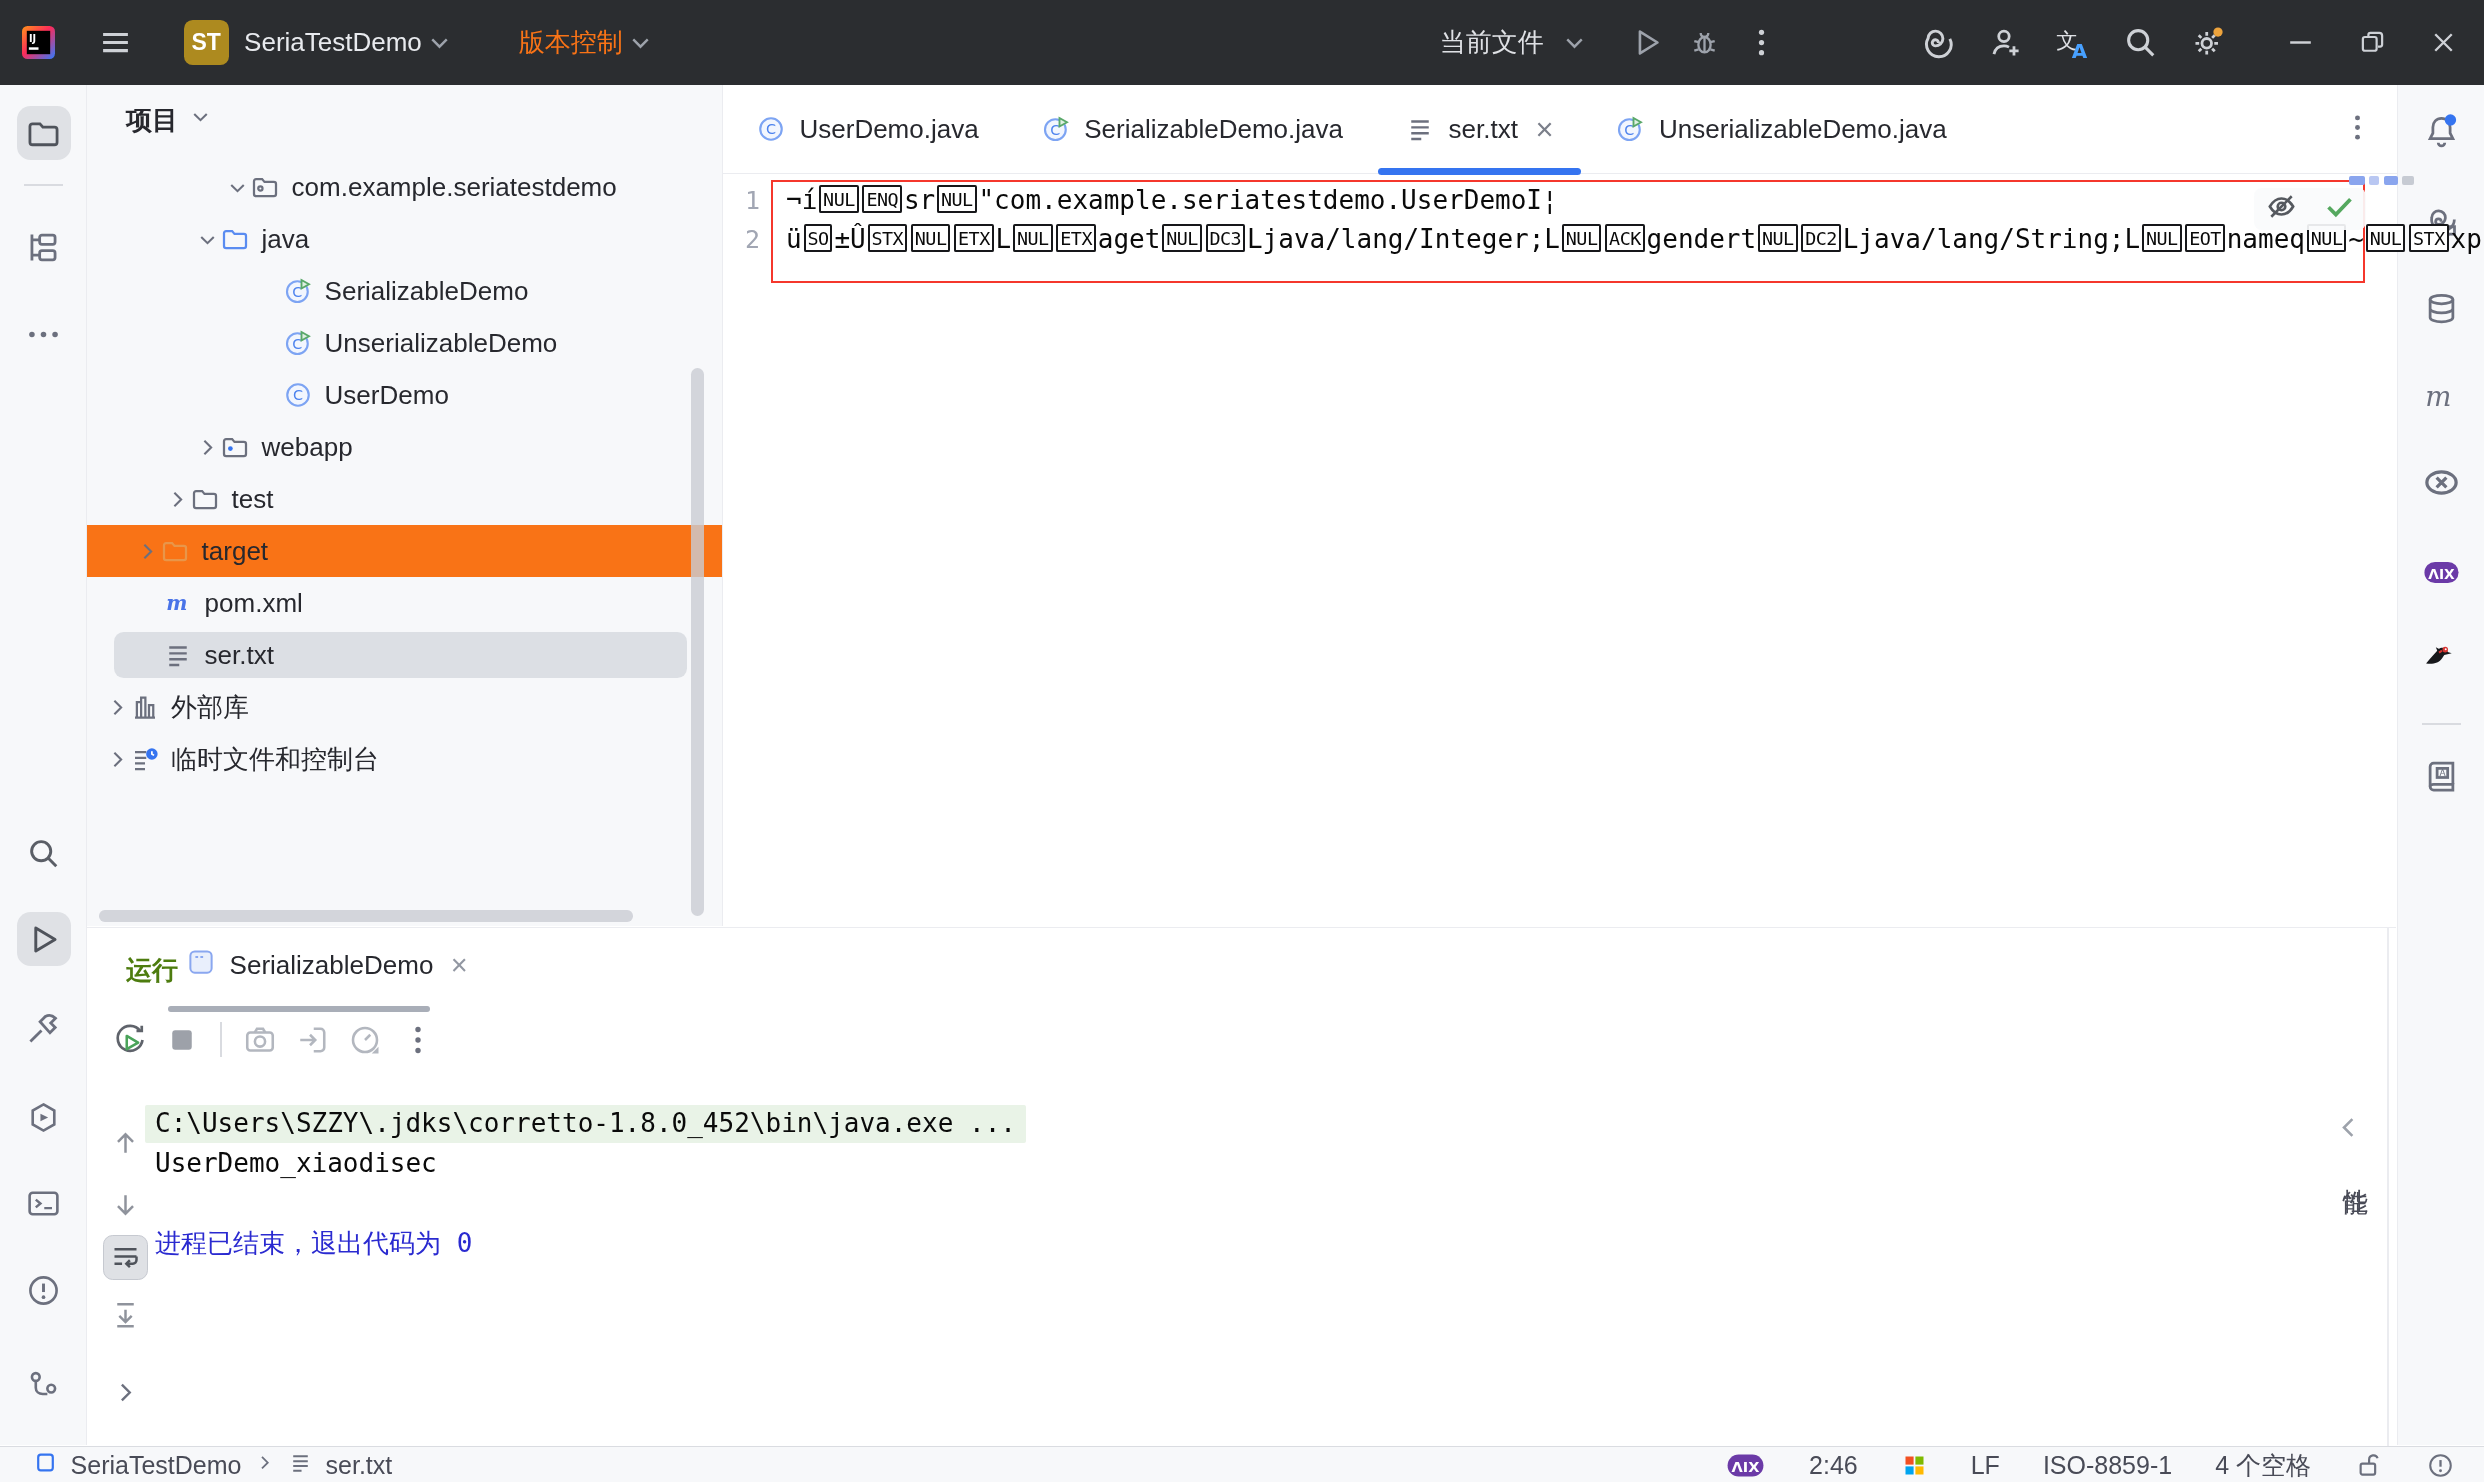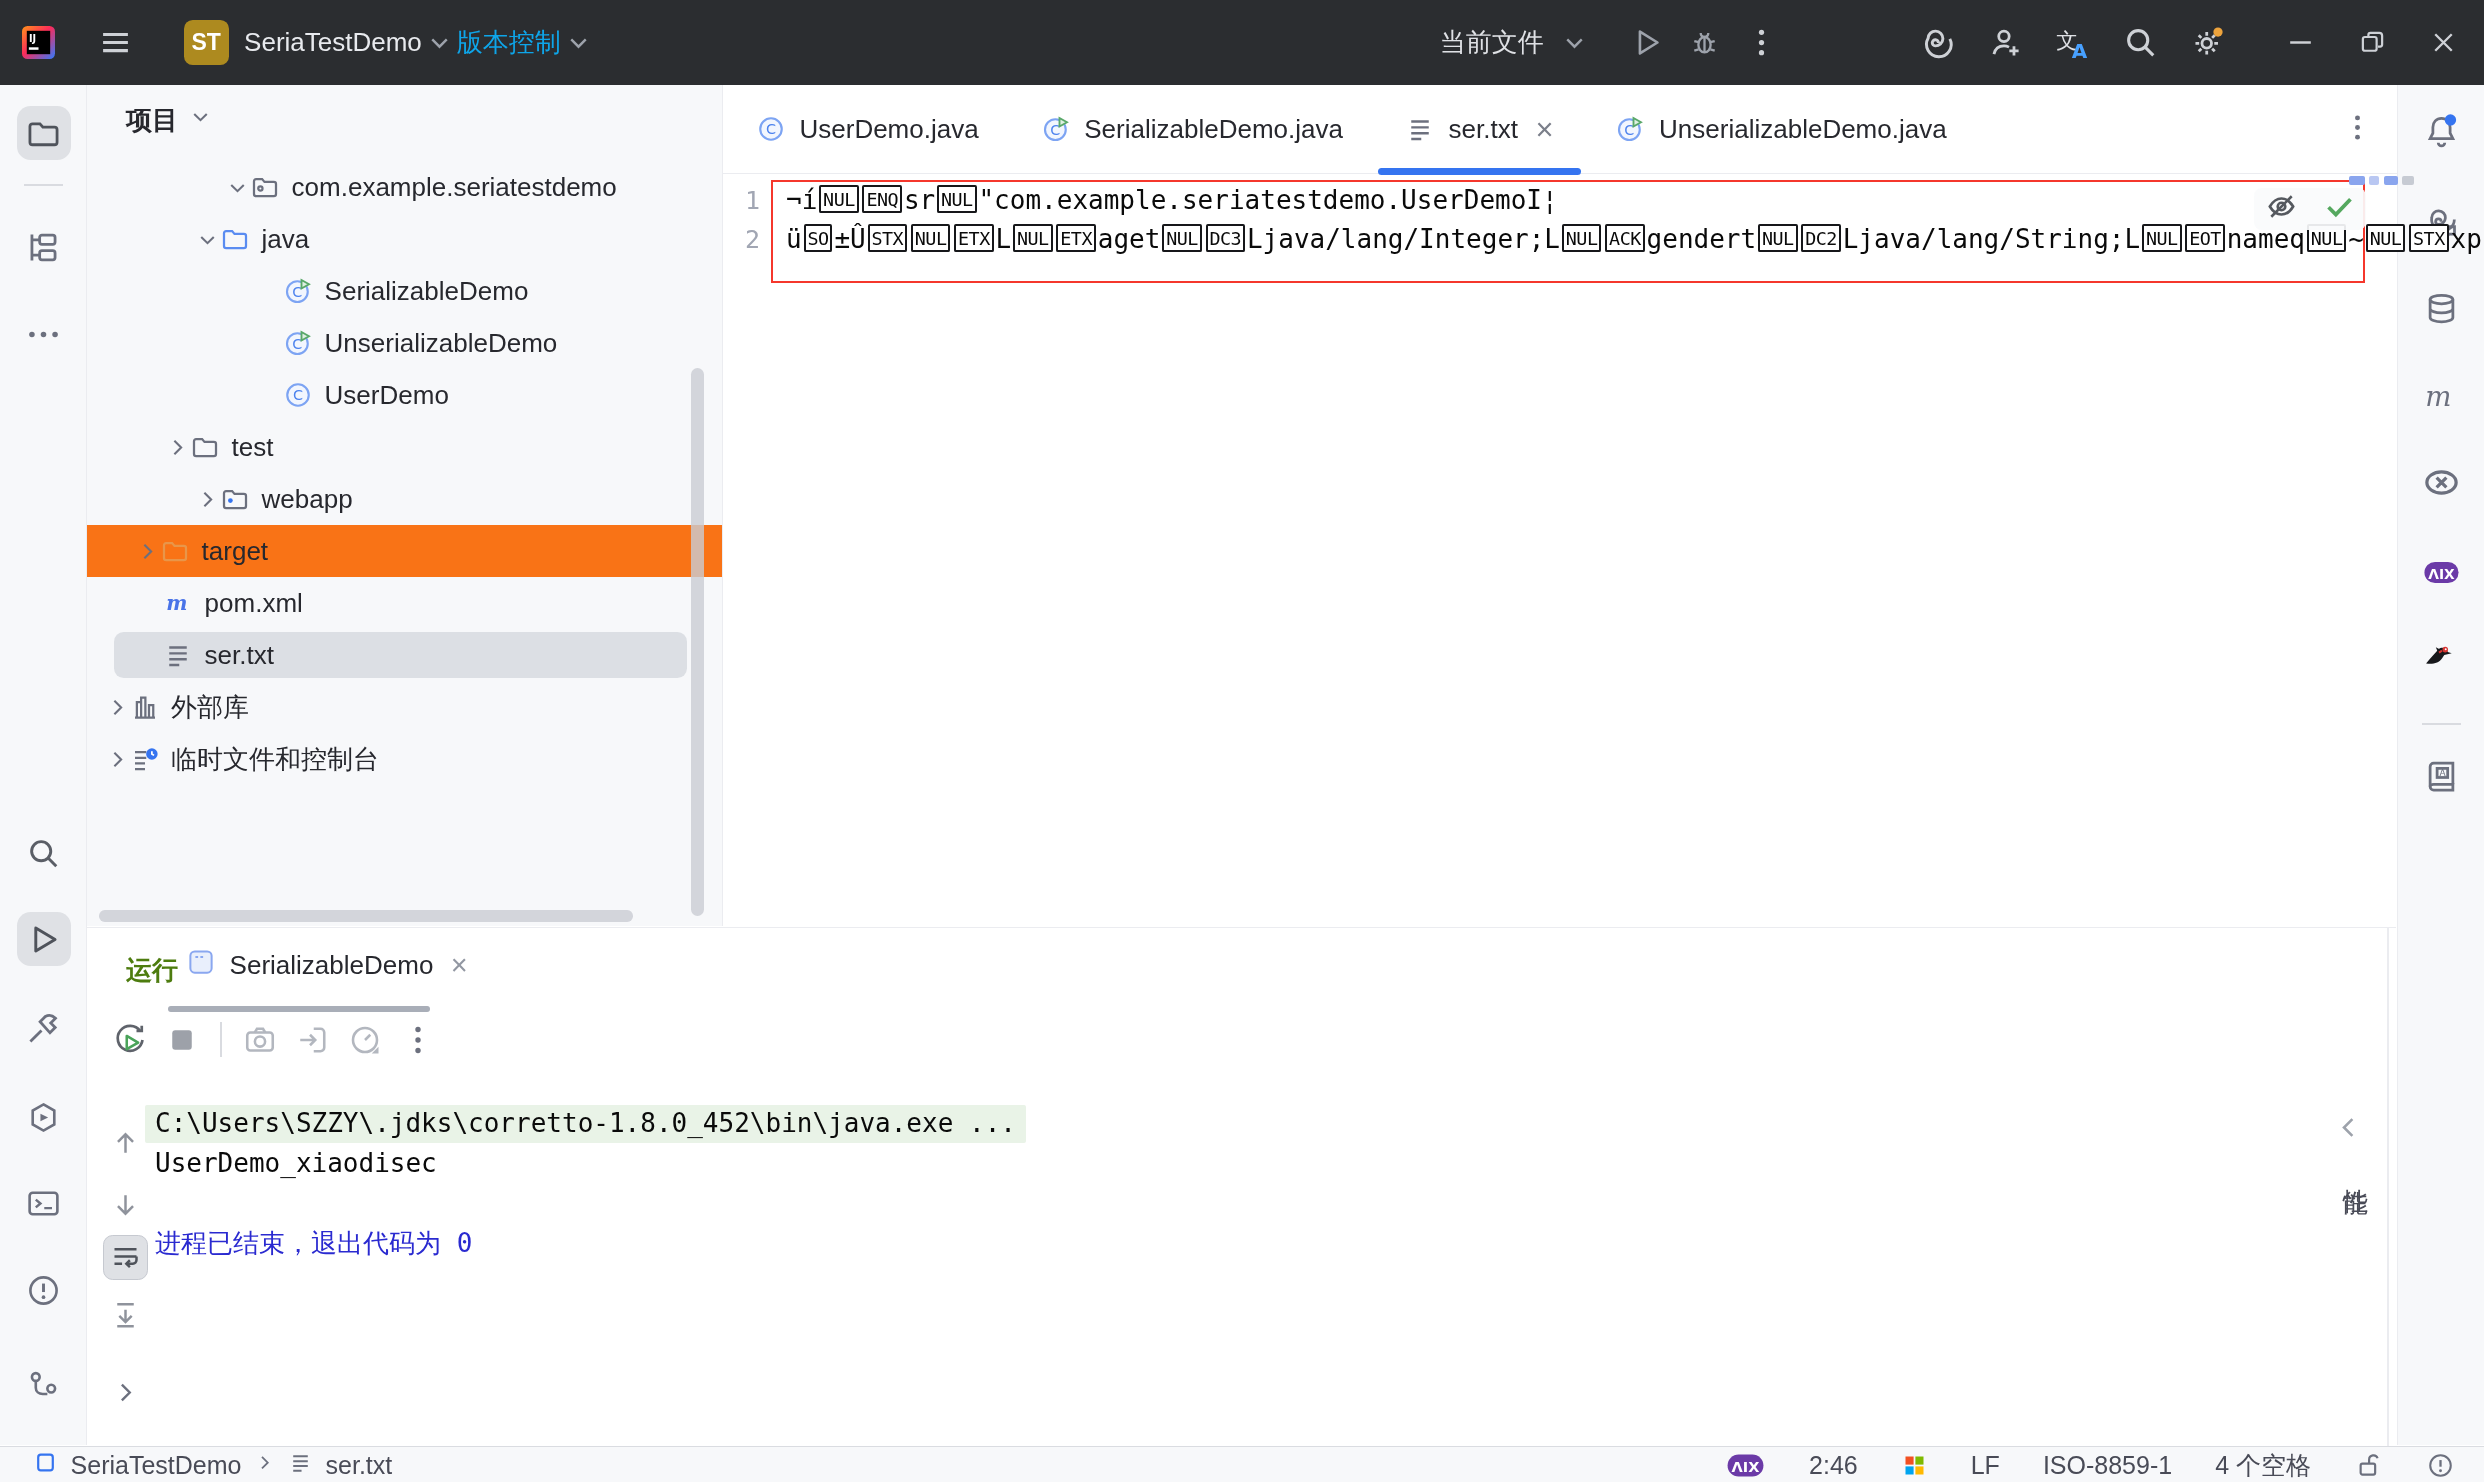--- a/index.html
+++ b/index.html
@@ -9,21 +9,21 @@
 .icon{display:inline-flex;align-items:center;justify-content:center;flex:none}
 .icon svg{width:100%;height:100%}
 
 
 .titlebar{position:absolute;left:0;top:0;width:2484px;height:85px;background:#2b2d30;display:flex;align-items:center;color:#dfe1e5;font-size:26px}
 .tb-left{display:flex;align-items:center}
 .tb-btn{display:flex;align-items:center;justify-content:center;width:50px;height:50px;border-radius:9.7px;cursor:default}
 .tb-group{display:flex;align-items:center;gap:13.6px}
 .st-badge{width:45px;height:45px;border-radius:8.7px;background:#ad8a1f;color:#fff;font-weight:bold;font-size:23px;display:flex;align-items:center;justify-content:center}
 .tb-name{font-size:26px;color:#e8eaee;margin-left:15.5px}
-.tb-vcs{font-size:26px;color:#0ea5e9;}
+.tb-vcs{font-size:26px;color:#f97316;margin-left:62px}
 .tb-run-cfg{font-size:26px;color:#dfe1e5}
 .spacer{flex:1}
 
 
 .stripe{position:absolute;top:85px;height:1360px;width:87px;background:#f7f8fa}
 #stripe-left{left:0;border-right:1.9px solid #ebecf0}
 #stripe-right{left:2397px;border-left:1.9px solid #ebecf0}
 .stripe-btn{position:absolute;left:16.5px;width:54px;height:54px;display:flex;align-items:center;justify-content:center;border-radius:13.6px}
 .stripe-btn.active{background:#dfe1e5}
 .stripe-div{position:absolute;left:24px;width:39px;height:1.9px;background:#d9dbe0}
@@ -462,46 +462,46 @@
         <div class="trow" style="padding-left:168px">
           <span class="sp"></span>
           <span class="icon" style="width:30px;height:30px">
             <svg viewBox="0 0 24 24" style="font-size:27px">
               <circle cx="12" cy="12" r="8.6" fill="#f2f6fe" stroke="#7da4f3" stroke-width="1.7"></circle>
               <text x="12" y="16.3" text-anchor="middle" font-size="11.5" fill="#4c82ee" font-family="DejaVu Sans,sans-serif">C</text>
             </svg>
           </span>
           <span class="tlabel">UserDemo</span>
         </div>
-        <div class="trow" style="padding-left:78px">
-          <span class="icon chev" style="width:25px;height:25px">
-            <svg viewBox="0 0 24 24" fill="none" stroke="#6c707e" stroke-width="2">
-              <path d="M9 5.5l6.5 6.5L9 18.5"></path>
-            </svg>
-          </span>
-          <span class="icon" style="width:30px;height:30px">
-            <svg viewBox="0 0 24 24" fill="none" stroke="#6c707e" stroke-width="1.8">
-              <path d="M3.2 7.4c0-.9.7-1.7 1.7-1.7h4.8l1.9 2.2h7.5c.9 0 1.7.7 1.7 1.7v8c0 .9-.7 1.7-1.7 1.7H4.9c-.9 0-1.7-.7-1.7-1.7z"></path>
-            </svg>
-          </span>
-          <span class="tlabel">test</span>
-        </div>
         <div class="trow" style="padding-left:108px">
           <span class="icon chev" style="width:25px;height:25px">
             <svg viewBox="0 0 24 24" fill="none" stroke="#6c707e" stroke-width="2">
               <path d="M9 5.5l6.5 6.5L9 18.5"></path>
             </svg>
           </span>
           <span class="icon" style="width:30px;height:30px">
             <svg viewBox="0 0 24 24" fill="none" stroke="#6c707e" stroke-width="1.8">
               <path d="M3.2 7.4c0-.9.7-1.7 1.7-1.7h4.8l1.9 2.2h7.5c.9 0 1.7.7 1.7 1.7v8c0 .9-.7 1.7-1.7 1.7H4.9c-.9 0-1.7-.7-1.7-1.7z"></path>
               <circle cx="8.3" cy="13.2" r="1.9" fill="#3574f0" stroke="none"></circle>
             </svg>
           </span>
           <span class="tlabel">webapp</span>
+        </div>
+        <div class="trow" style="padding-left:78px">
+          <span class="icon chev" style="width:25px;height:25px">
+            <svg viewBox="0 0 24 24" fill="none" stroke="#6c707e" stroke-width="2">
+              <path d="M9 5.5l6.5 6.5L9 18.5"></path>
+            </svg>
+          </span>
+          <span class="icon" style="width:30px;height:30px">
+            <svg viewBox="0 0 24 24" fill="none" stroke="#6c707e" stroke-width="1.8">
+              <path d="M3.2 7.4c0-.9.7-1.7 1.7-1.7h4.8l1.9 2.2h7.5c.9 0 1.7.7 1.7 1.7v8c0 .9-.7 1.7-1.7 1.7H4.9c-.9 0-1.7-.7-1.7-1.7z"></path>
+            </svg>
+          </span>
+          <span class="tlabel">test</span>
         </div>
         <div class="trow highlight" style="padding-left:48px">
           <span class="icon chev" style="width:25px;height:25px">
             <svg viewBox="0 0 24 24" fill="none" stroke="#6c707e" stroke-width="2">
               <path d="M9 5.5l6.5 6.5L9 18.5"></path>
             </svg>
           </span>
           <span class="icon" style="width:30px;height:30px">
             <svg viewBox="0 0 24 24" fill="none" stroke="#e8964a" stroke-width="1.8">
               <path d="M3.2 7.4c0-.9.7-1.7 1.7-1.7h4.8l1.9 2.2h7.5c.9 0 1.7.7 1.7 1.7v8c0 .9-.7 1.7-1.7 1.7H4.9c-.9 0-1.7-.7-1.7-1.7z"></path>

